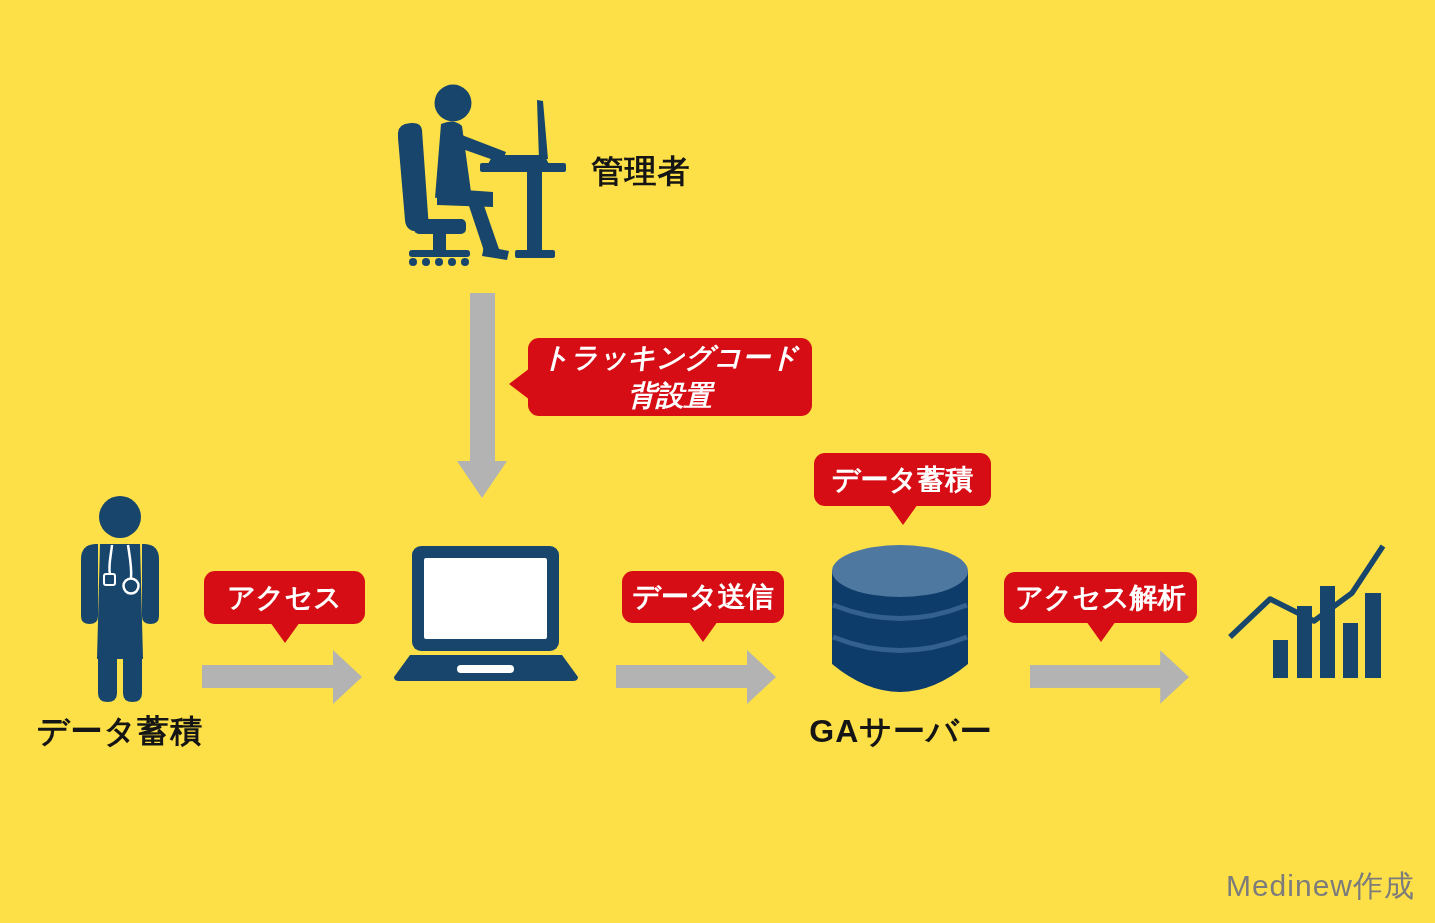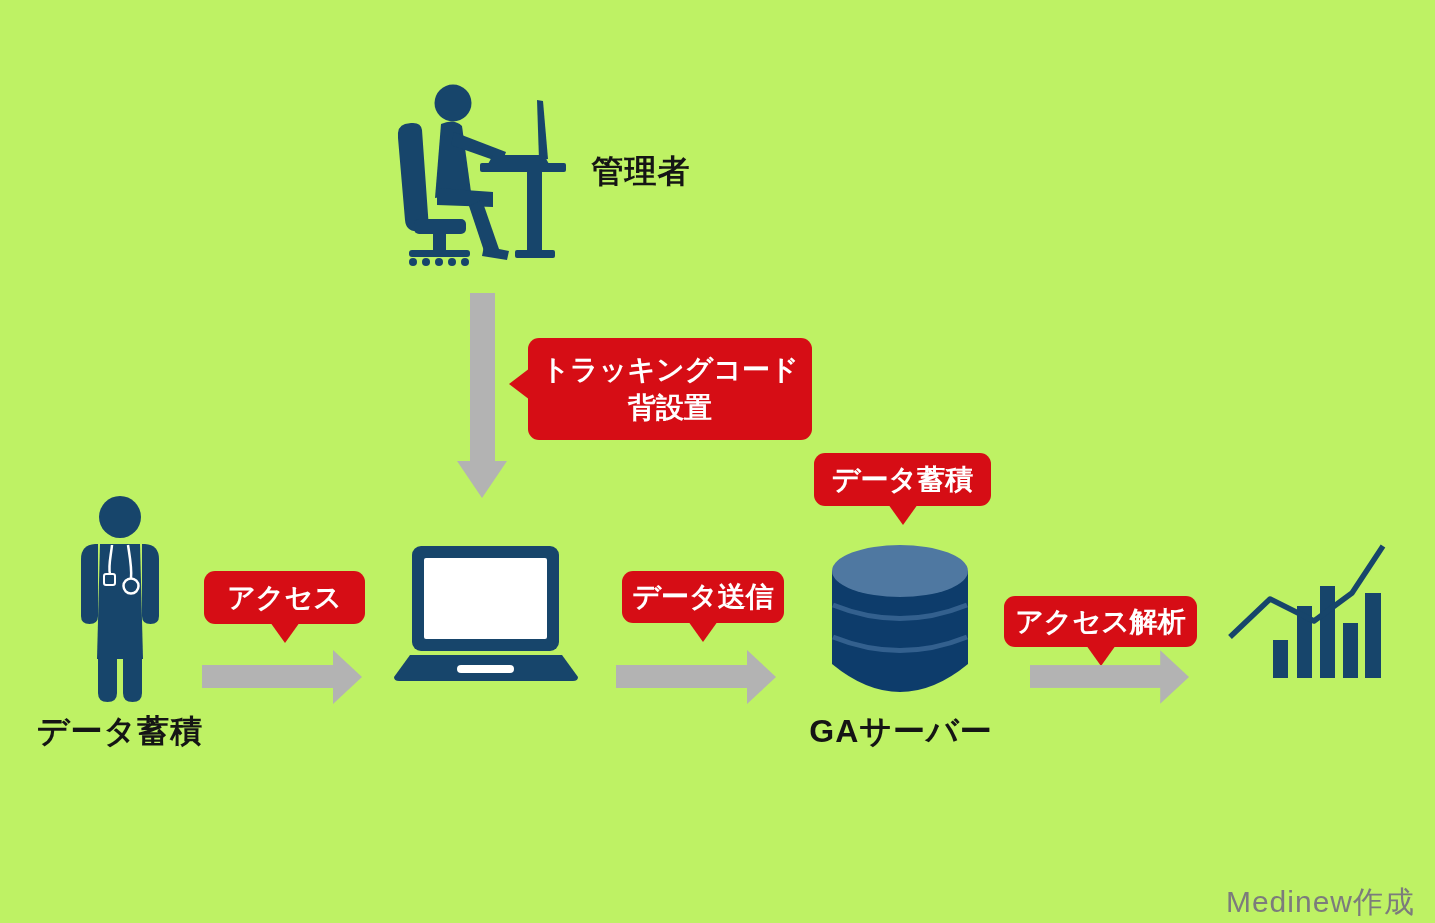--- a/index.html
+++ b/index.html
@@ -1,21 +1,21 @@
 <!DOCTYPE html>
 <html style="--navy: #17456B; --navy-dark: #0D3C6B; --db-top: #4F78A1; --db-groove: #33608E; --red: #D60D15; --arrow-gray: #B3B3B3; --label-black: #151515; --credit-gray: #7C7C7C;"><head>
 <meta charset="utf-8">
 <style>
   :root{
     --navy:#17456B; --navy-dark:#0D3C6B; --db-top:#4F78A1; --db-groove:#33608E;
     --red:#D60D15; --arrow-gray:#B3B3B3; --label-black:#151515; --credit-gray:#7C7C7C;
   }
   html,body{margin:0;padding:0;background:#fff;}
   .canvas{
-    position:relative; width:1435px; height:923px; background:#bef264;
+    position:relative; width:1435px; height:923px; background:#fde047;
     font-family:"Liberation Sans", sans-serif; overflow:hidden;
   }
   .abs{position:absolute;}
   .node-label{
     position:absolute; transform:translateX(-50%);
     font-size:32px; font-weight:700; color:var(--label-black);
     white-space:nowrap; letter-spacing:1px;
   }
   .callout{
     position:absolute; background:var(--red); color:#ffffff;
@@ -34,21 +34,20 @@
     content:""; position:absolute; right:100%; top:30px; margin-right:-2px;
     border-top:16px solid transparent; border-bottom:16px solid transparent;
     border-right:21px solid var(--red);
   }
   .c-sm{font-size:28px;font-family:Liberation Serif, serif;}
   .c-lg{font-size:28px; line-height:38px;}
   .credit{
     position:absolute; right:20px; top:866px;
     font-size:30px; color:var(--credit-gray); letter-spacing:1px;
     font-weight:400;
-    margin-top:16px;
   }
 </style>
 </head>
 <body>
 
 <div class="canvas">
 
   <svg class="abs" style="left:396px; top:84px;" width="172" height="182" viewBox="0 0 172 182">
     <g fill="var(--navy)">
       <circle cx="57" cy="19" r="18.5"></circle>
@@ -75,21 +74,21 @@
   </svg>
   <div class="node-label" style="left:641px; top:150px;">管理者</div>
 
   <svg class="abs" style="left:457px; top:293px;" width="50" height="206" viewBox="0 0 50 206">
     <g fill="var(--arrow-gray)">
       <rect x="13" y="0" width="25" height="170"></rect>
       <polygon points="0,168 50,168 25,205"></polygon>
     </g>
   </svg>
 
-  <div class="callout c-lg tail-left" style="left:528px; top:338px; width:284px; height:102px;">
+  <div class="callout c-lg tail-left" style="left:528px; top:338px; width:284px; height:78px;font-style:italic;">
     <span class="c-line">トラッキングコード</span>
     <span class="c-line">背設置</span>
   </div>
 
   <svg class="abs" style="left:74px; top:496px;" width="92" height="210" viewBox="0 0 92 210">
     <g fill="var(--navy)">
       <circle cx="46" cy="21" r="21"></circle>
       <path d="M7,63 Q7,49 21,48 L24,48 L24,120 Q24,128 15.5,128 Q7,128 7,120 Z"></path>
       <path d="M68,48 L71,48 Q85,49 85,63 L85,120 Q85,128 76.5,128 Q68,128 68,120 Z"></path>
       <path d="M26,48 L66,48 L69,163 L23,163 Z"></path>
@@ -141,21 +140,21 @@
   <svg class="abs" style="left:830px; top:544px;" width="140" height="150" viewBox="0 0 140 150">
     <path d="M2,27 L2,120 Q70,176 138,120 L138,27 Z" fill="var(--navy-dark)"></path>
     <g fill="none" stroke="var(--db-groove)" stroke-width="5">
       <path d="M3,61 Q70,88 137,61"></path>
       <path d="M3,93 Q70,120 137,93"></path>
     </g>
     <ellipse cx="70" cy="27" rx="68" ry="26" fill="var(--db-top)"></ellipse>
   </svg>
   <div class="node-label" style="left:901px; top:710px;text-align:right;">GAサーバー</div>
 
-  <div class="callout c-sm tail-bottom" style="left:1004px; top:572px; width:193px; height:51px;margin-top:24px;">
+  <div class="callout c-sm tail-bottom" style="left:1004px; top:572px; width:193px; height:51px;">
     <span>アクセス解析</span>
   </div>
 
   <svg class="abs" style="left:1030px; top:650px;" width="159" height="54" viewBox="0 0 160 54">
     <g fill="var(--arrow-gray)">
       <rect x="0" y="15" width="133" height="23"></rect>
       <polygon points="131,0 131,54 160,27"></polygon>
     </g>
   </svg>
 

